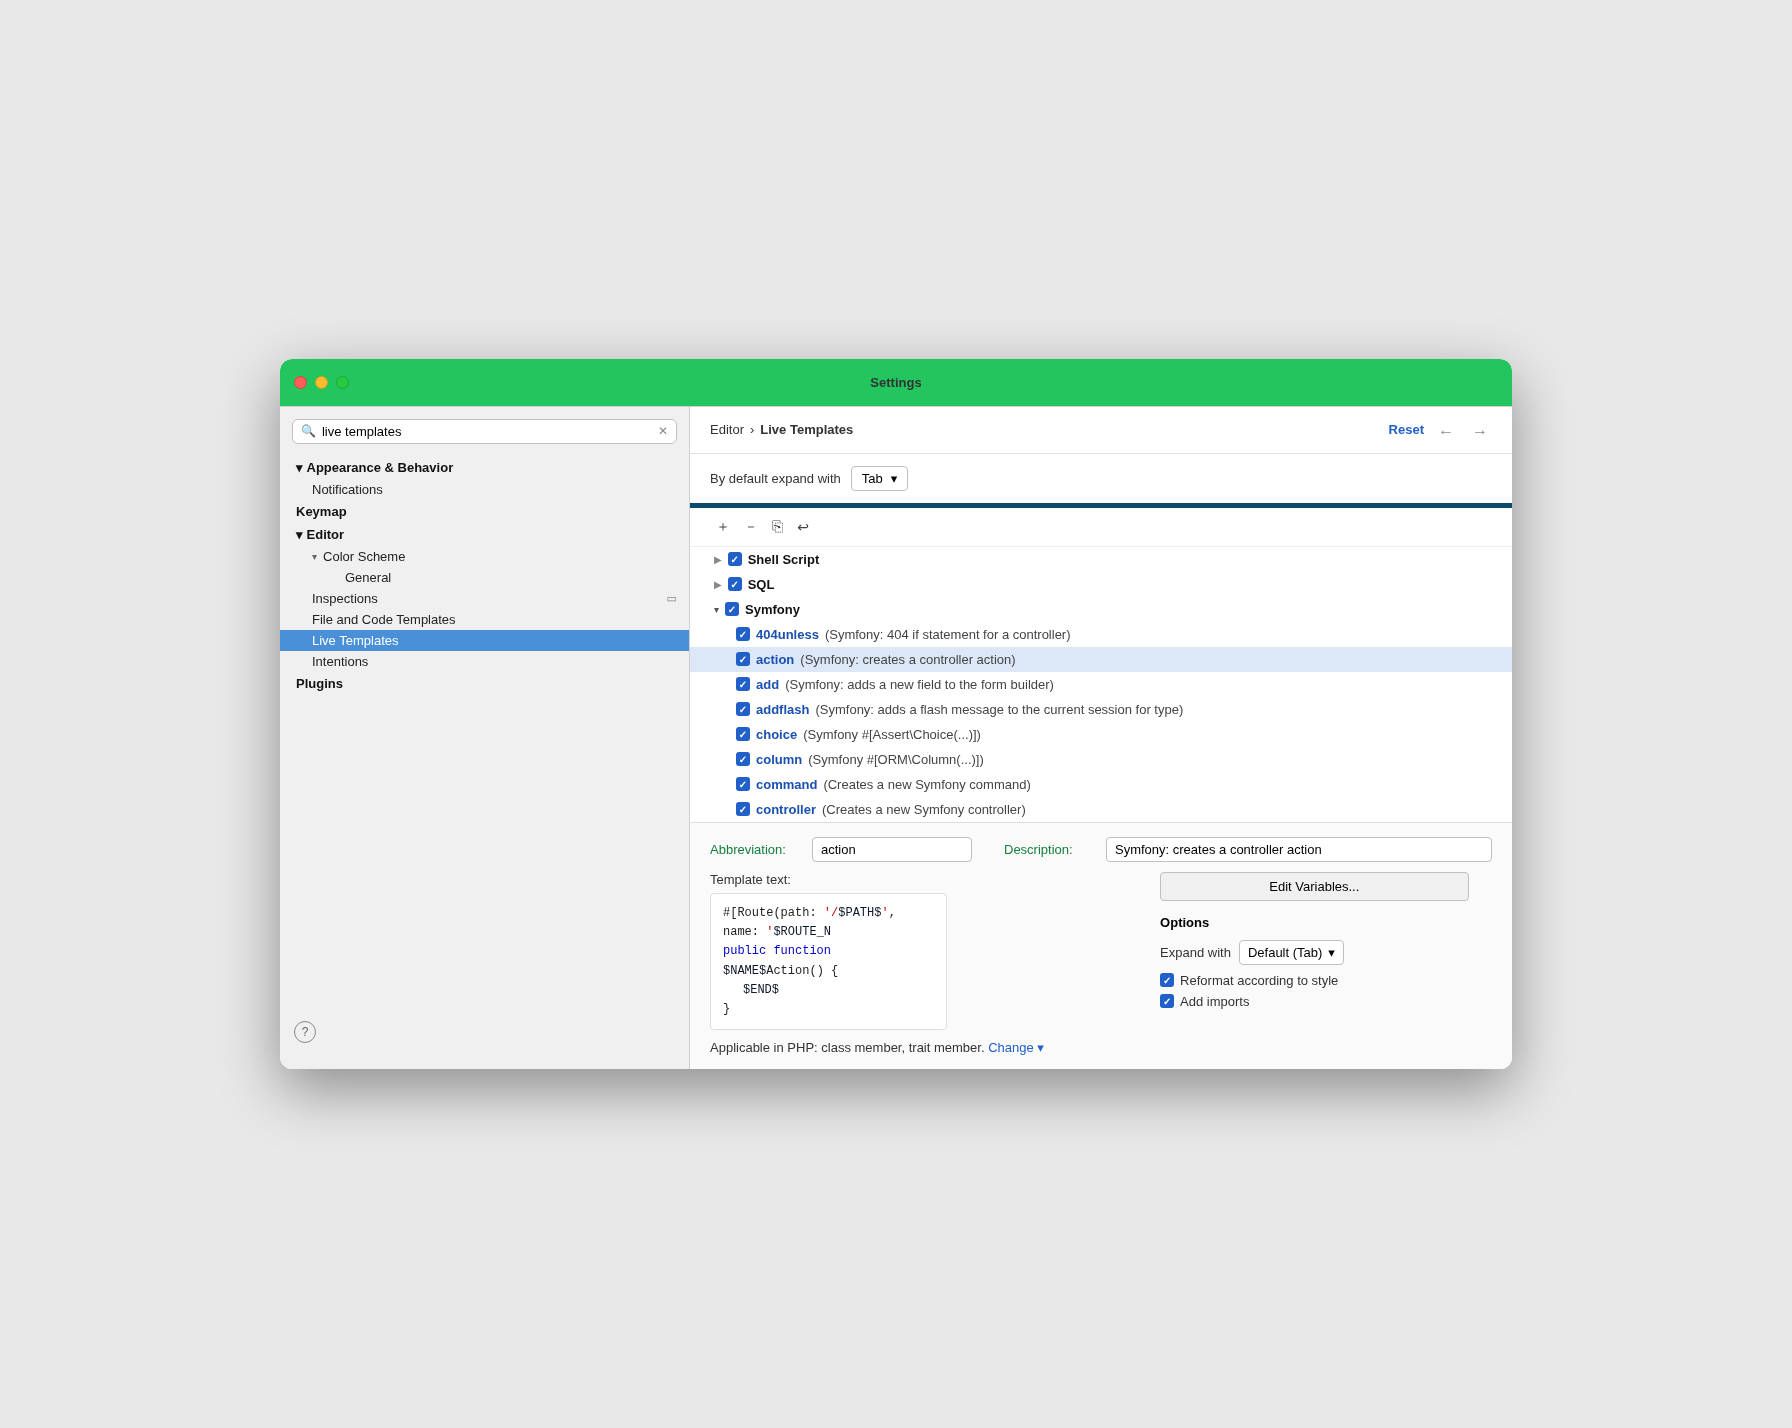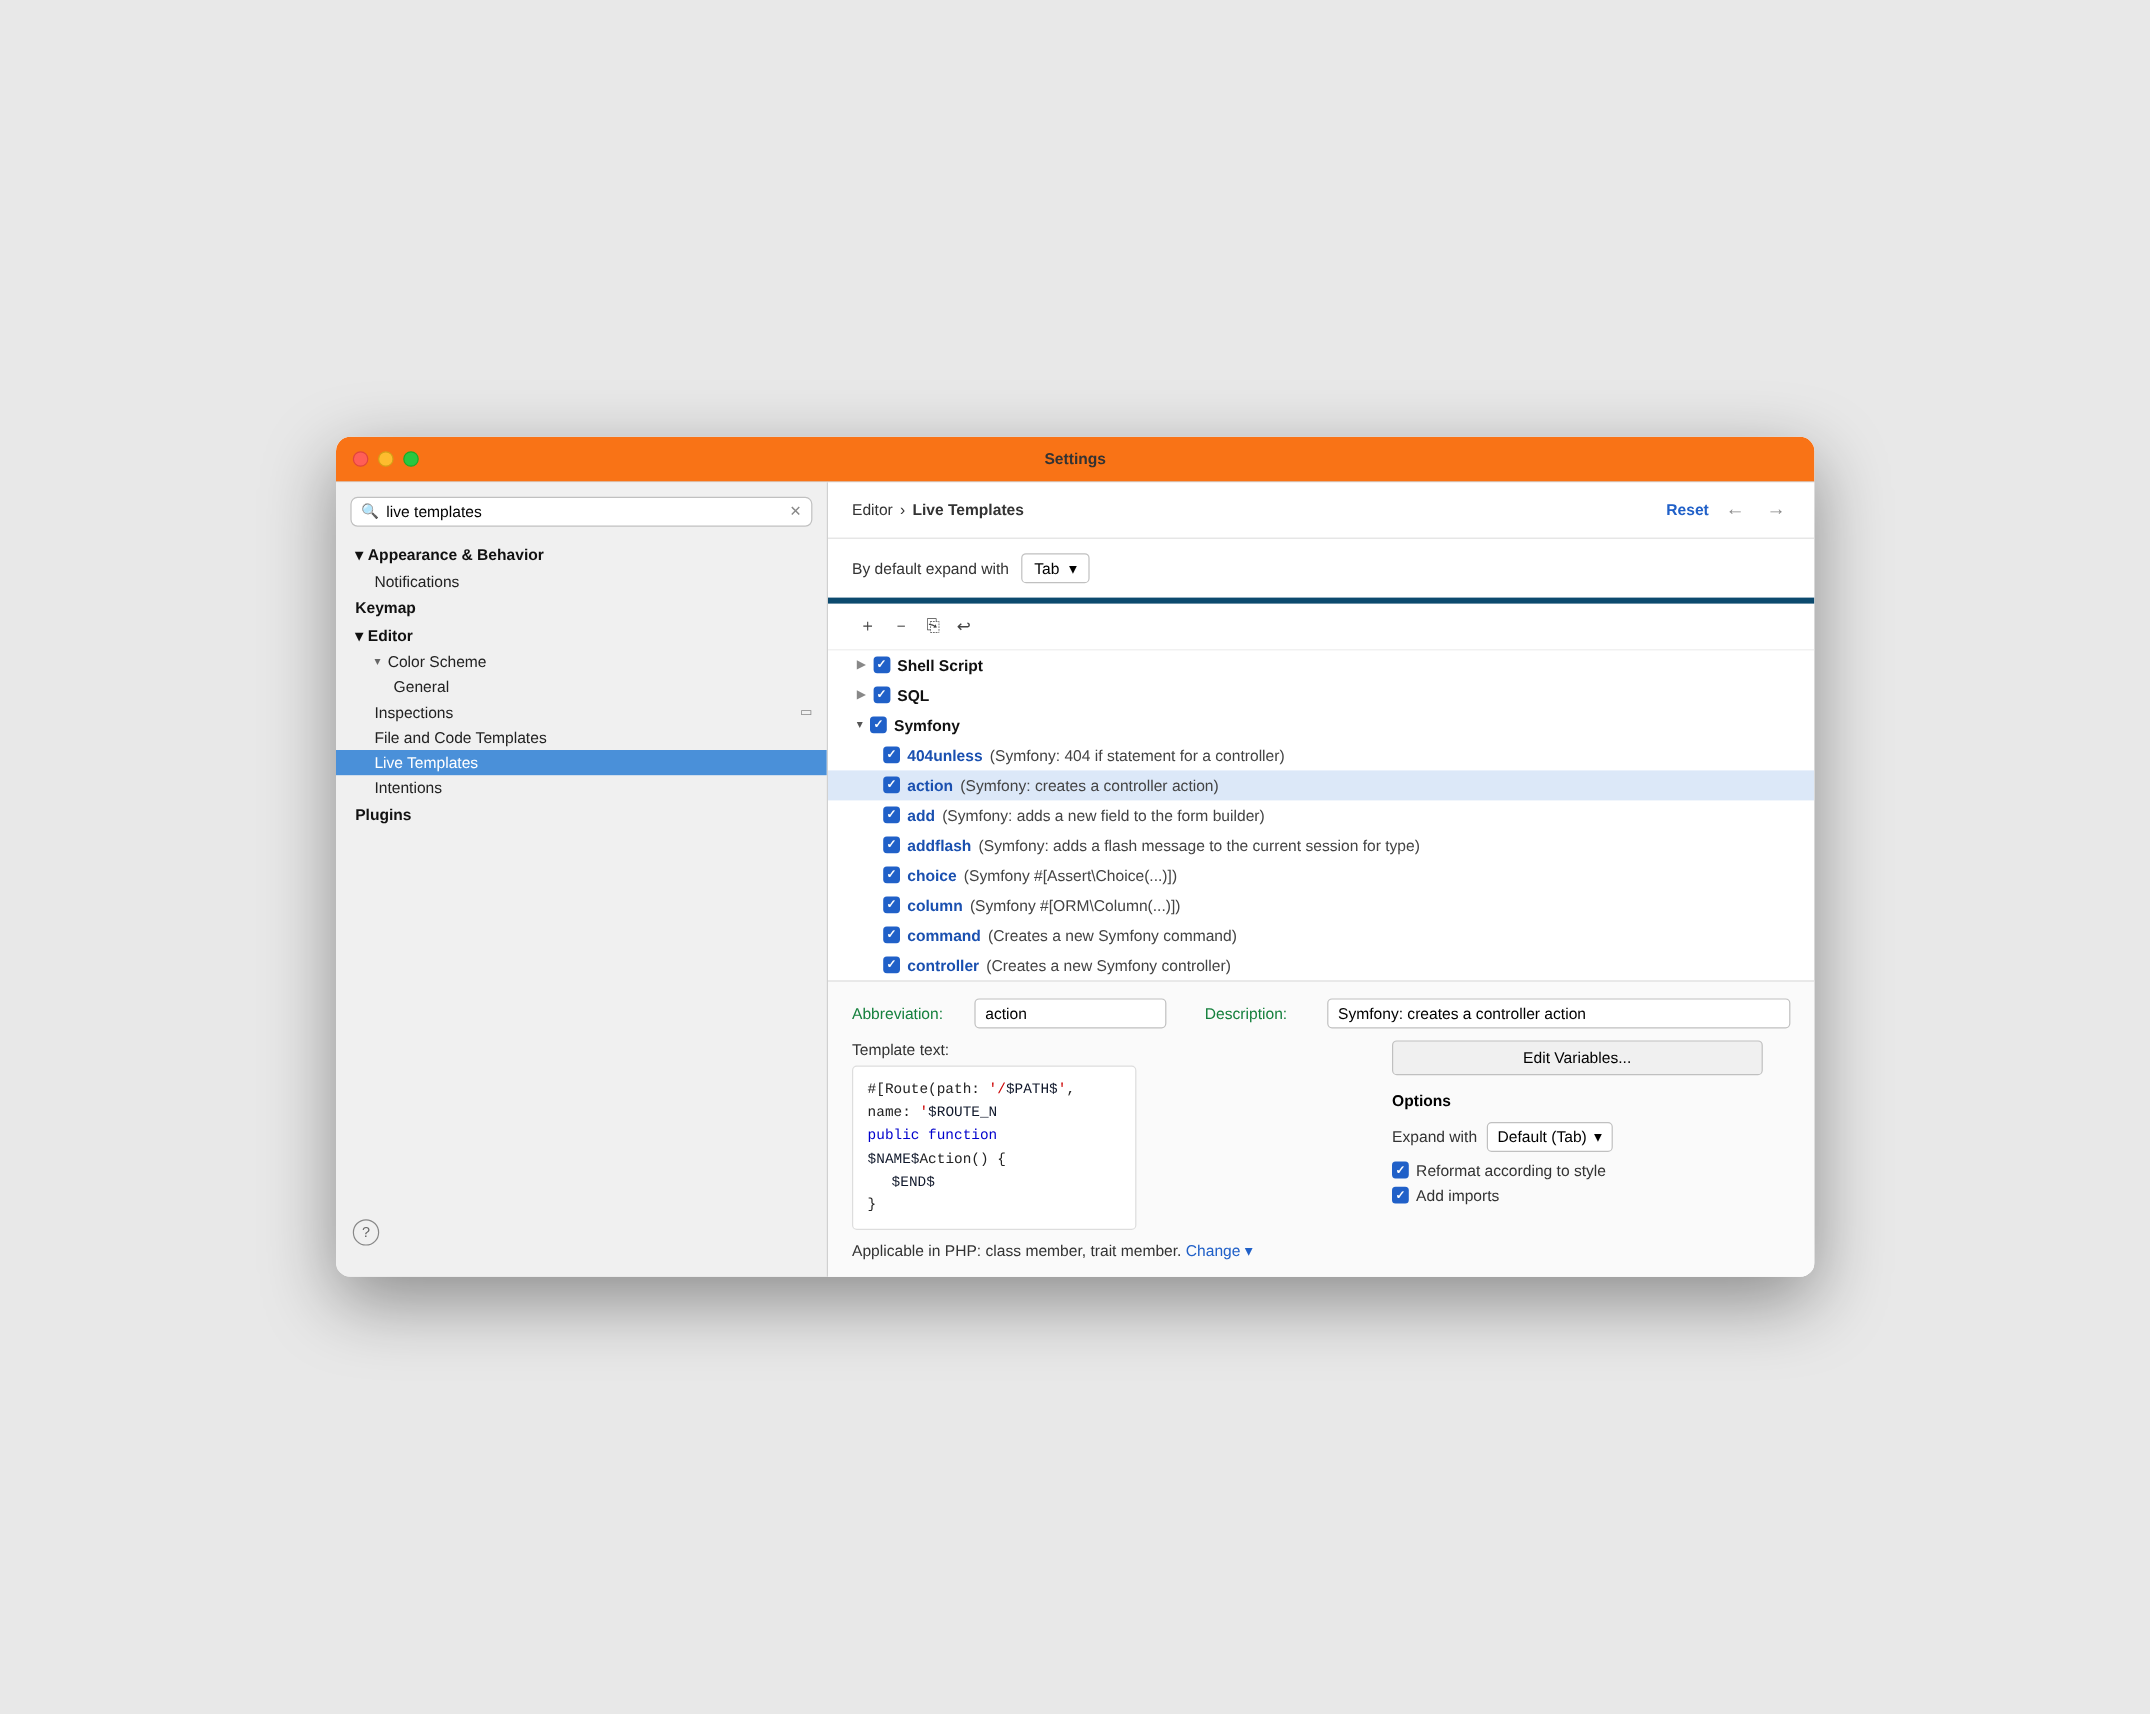--- a/index.html
+++ b/index.html
@@ -15,22 +15,22 @@
     .window {
       width: 1232px;
       background: #f5f5f5;
       border-radius: 12px;
       box-shadow: 0 20px 60px rgba(0,0,0,0.4);
       overflow: hidden;
       display: flex;
       flex-direction: column;
     }
     .titlebar {
-      background: #f97316;
-      height: 38px;
+      background: #22c55e;
+      height: 48px;
       display: flex;
       align-items: center;
       justify-content: center;
       position: relative;
       border-bottom: 1px solid #d0d0d0;
       border-radius: 12px 12px 0 0;
     }
     .traffic-lights {
       position: absolute;
       left: 14px;
@@ -108,21 +108,21 @@
       background: #4a90d9;
       color: white;
       border-radius: 0;
     }
     .tree-item .chevron {
       font-size: 10px;
       color: #666;
       margin-right: 2px;
     }
     .tree-item .indent1 { margin-left: 16px; }
-    .tree-item .indent2 { margin-left: 32px; }
+    .tree-item .indent2 { margin-left: 49px; }
     .tree-header {
       padding: 4px 12px 4px 16px;
       font-weight: 700;
       font-size: 13px;
       color: #111;
       display: flex;
       align-items: center;
       gap: 4px;
     }
     .help-icon {

